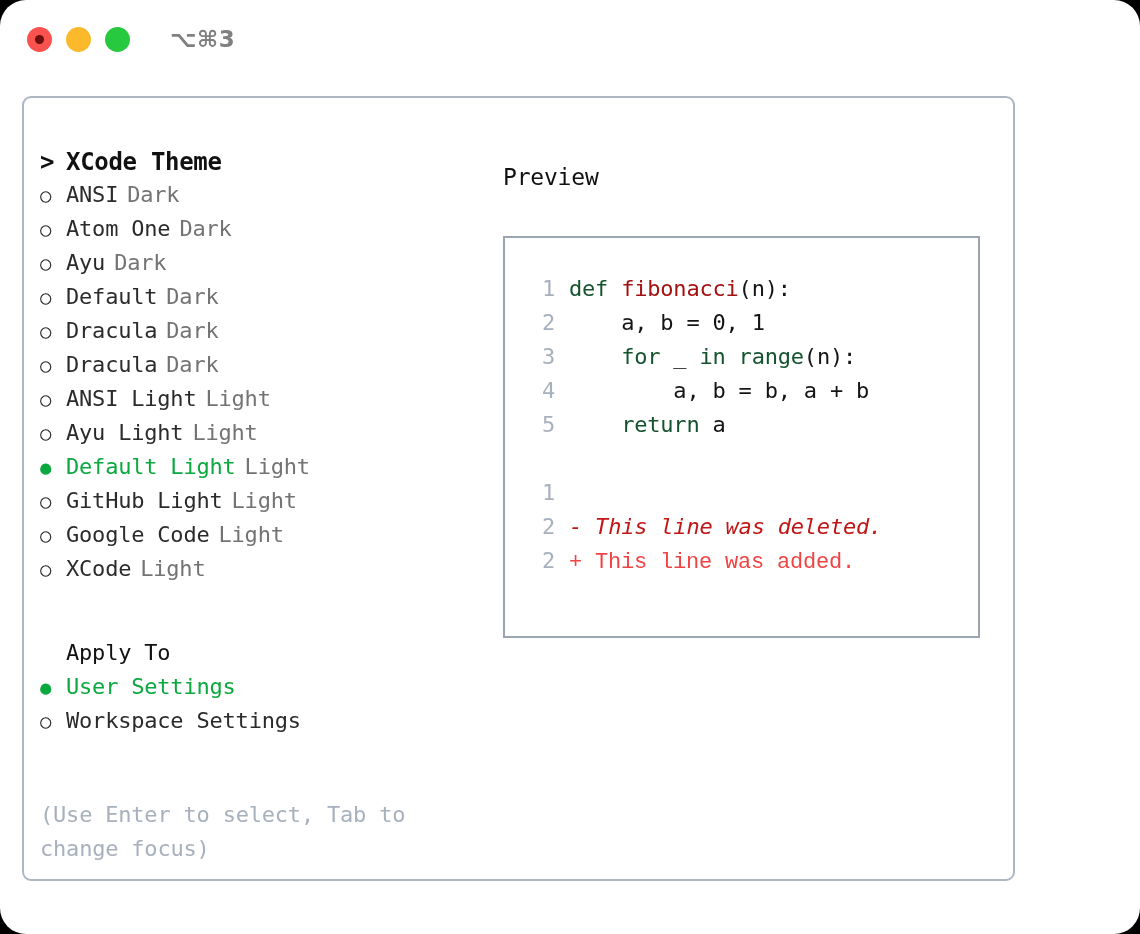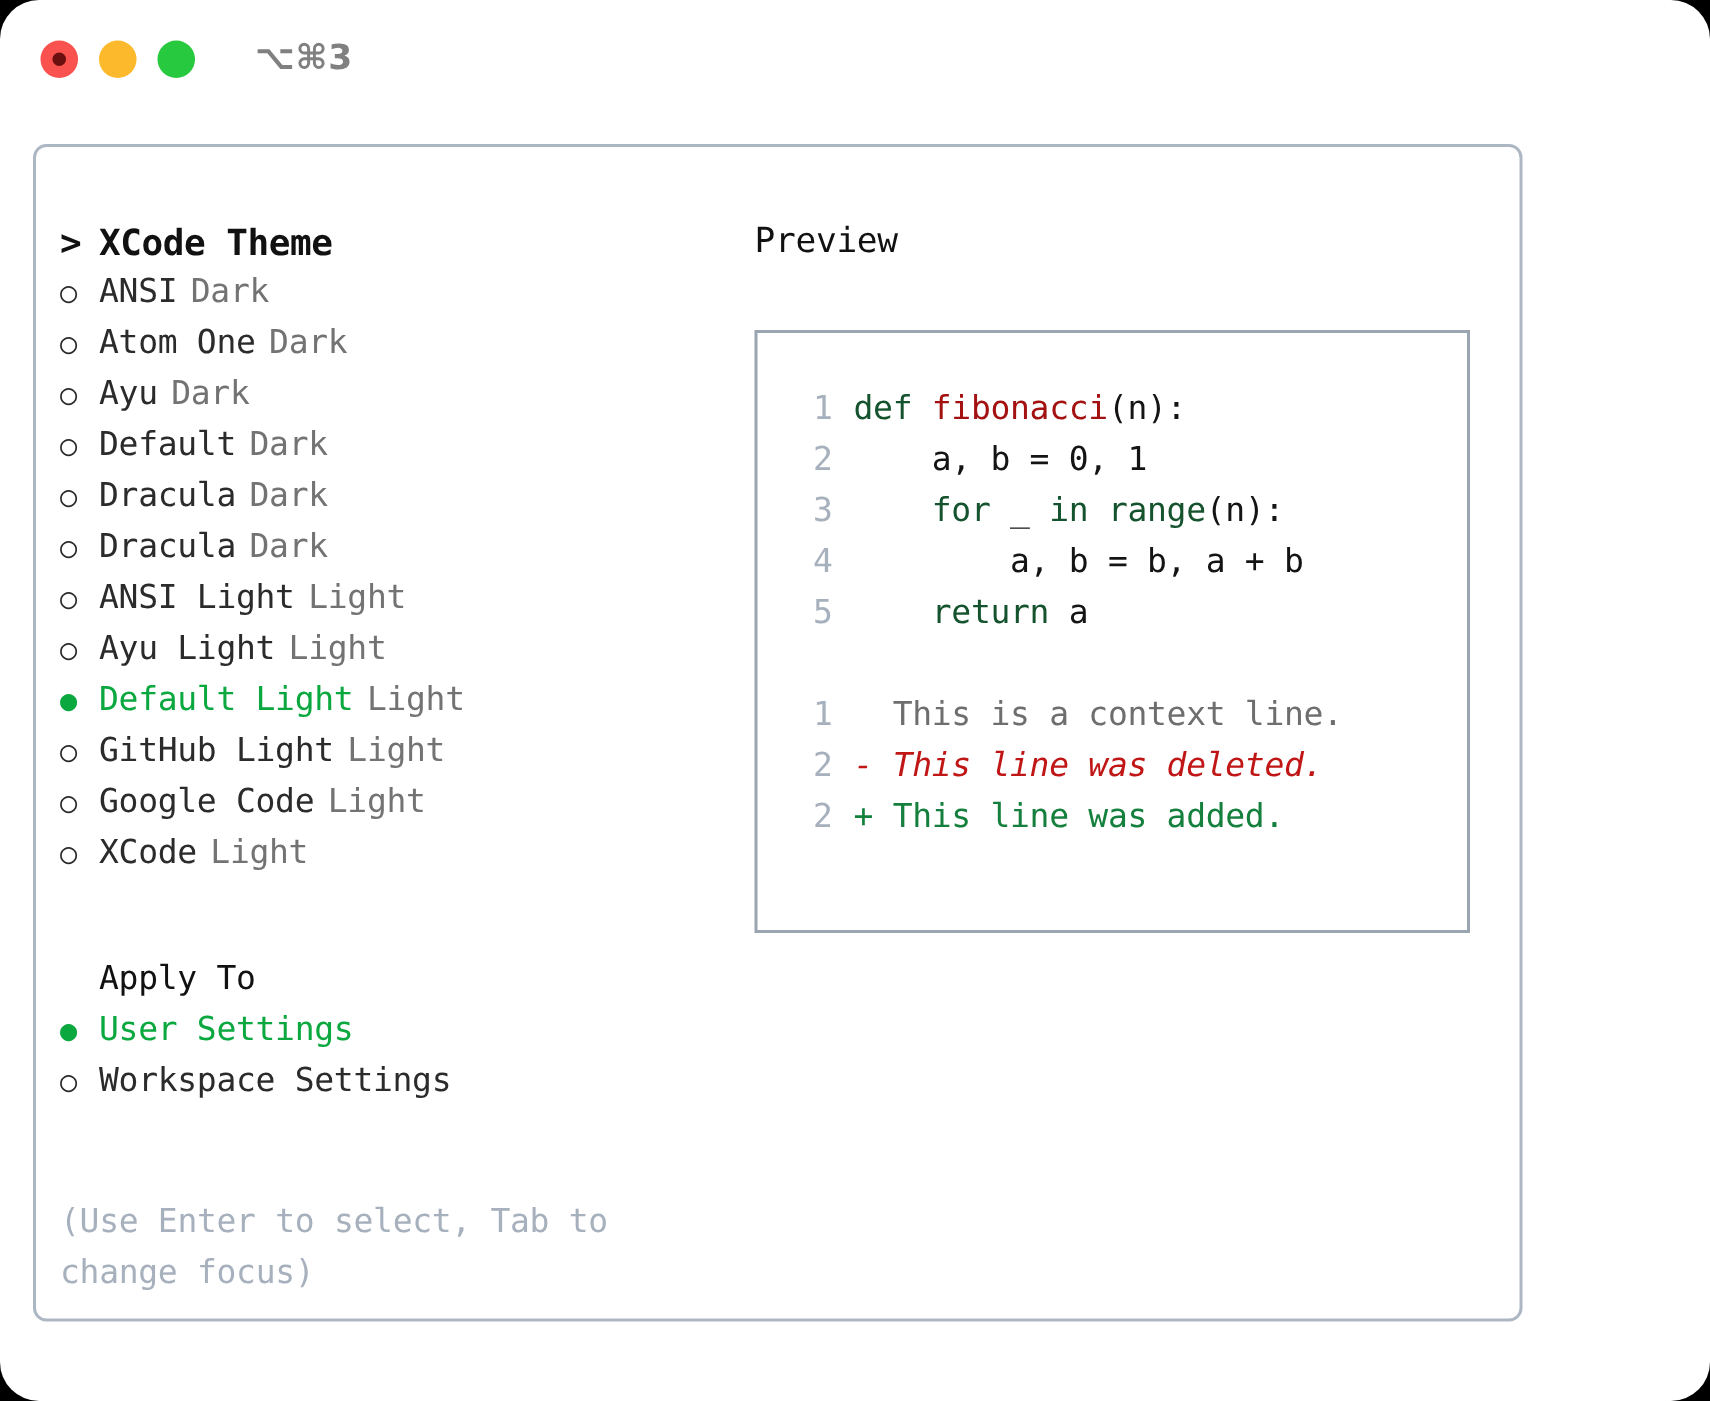--- a/index.html
+++ b/index.html
@@ -61,21 +61,21 @@
     top: 96px;
     width: 993px;
     height: 785px;
     border: 2px solid #adb7c4;
     border-radius: 9px;
     background: #ffffff;
   }
 
   .columns { display: flex; height: 100%; }
   .col-left  { width: 465px; padding: 50px 0 0 16px; }
-  .col-right { flex: 1; padding: 50px 0 0 14px; }
+  .col-right { flex: 1; padding: 66px 0 0 14px; }
 
   
   .header-row {
     display: flex;
     align-items: baseline;
     font-size: 24px;
     font-weight: bold;
     color: #111111;
     height: 34px;
     letter-spacing: -0.3px;
@@ -155,21 +155,21 @@
     color: #a7b0bd;
     text-align: right;
     margin-right: 14px;
   }
   .code-text { color: #141414; }
   .kw   { color: #14532d; }
   .fn   { color: #a31111; }
   .blank-line { height: 34px; }
   .ctx  { color: #6e6e6e; }
   .del  { color: #c01616; font-style: italic; }
-  .add  { color: #15803d; }
+  .add  { color: #ef4444; font-family: Liberation Mono, monospace; }
 </style>
 </head>
 <body>
 
 <div class="page">
 
   <div class="titlebar">
     <div class="lights">
       <div class="light red">
         <span class="pip"></span>
@@ -279,21 +279,21 @@
         <div class="preview-box">
           <div id="code-block">
               <div class="code-line"><span class="gutter">1</span><span class="kw">def </span><span class="fn">fibonacci</span><span class="code-text">(n):</span></div>
               <div class="code-line"><span class="gutter">2</span><span class="code-text">    a, b = 0, 1</span></div>
               <div class="code-line"><span class="gutter">3</span><span class="code-text">    </span><span class="kw">for</span><span class="code-text"> _ </span><span class="kw">in range</span><span class="code-text">(n):</span></div>
               <div class="code-line"><span class="gutter">4</span><span class="code-text">        a, b = b, a + b</span></div>
               <div class="code-line"><span class="gutter">5</span><span class="code-text">    </span><span class="kw">return</span><span class="code-text"> a</span></div>
             </div>
           <div class="blank-line"></div>
           <div id="diff-block">
-              <div class="code-line"><span class="gutter">1</span><span class="ctx">  This is a context line.</span></div>
+              <div class="code-line"><span class="gutter">1</span></div>
               <div class="code-line"><span class="gutter">2</span><span class="del">- This line was deleted.</span></div>
               <div class="code-line"><span class="gutter">2</span><span class="add">+ This line was added.</span></div>
             </div>
         </div>
       </div>
 
     </div>
   </div>
 </div>
 

